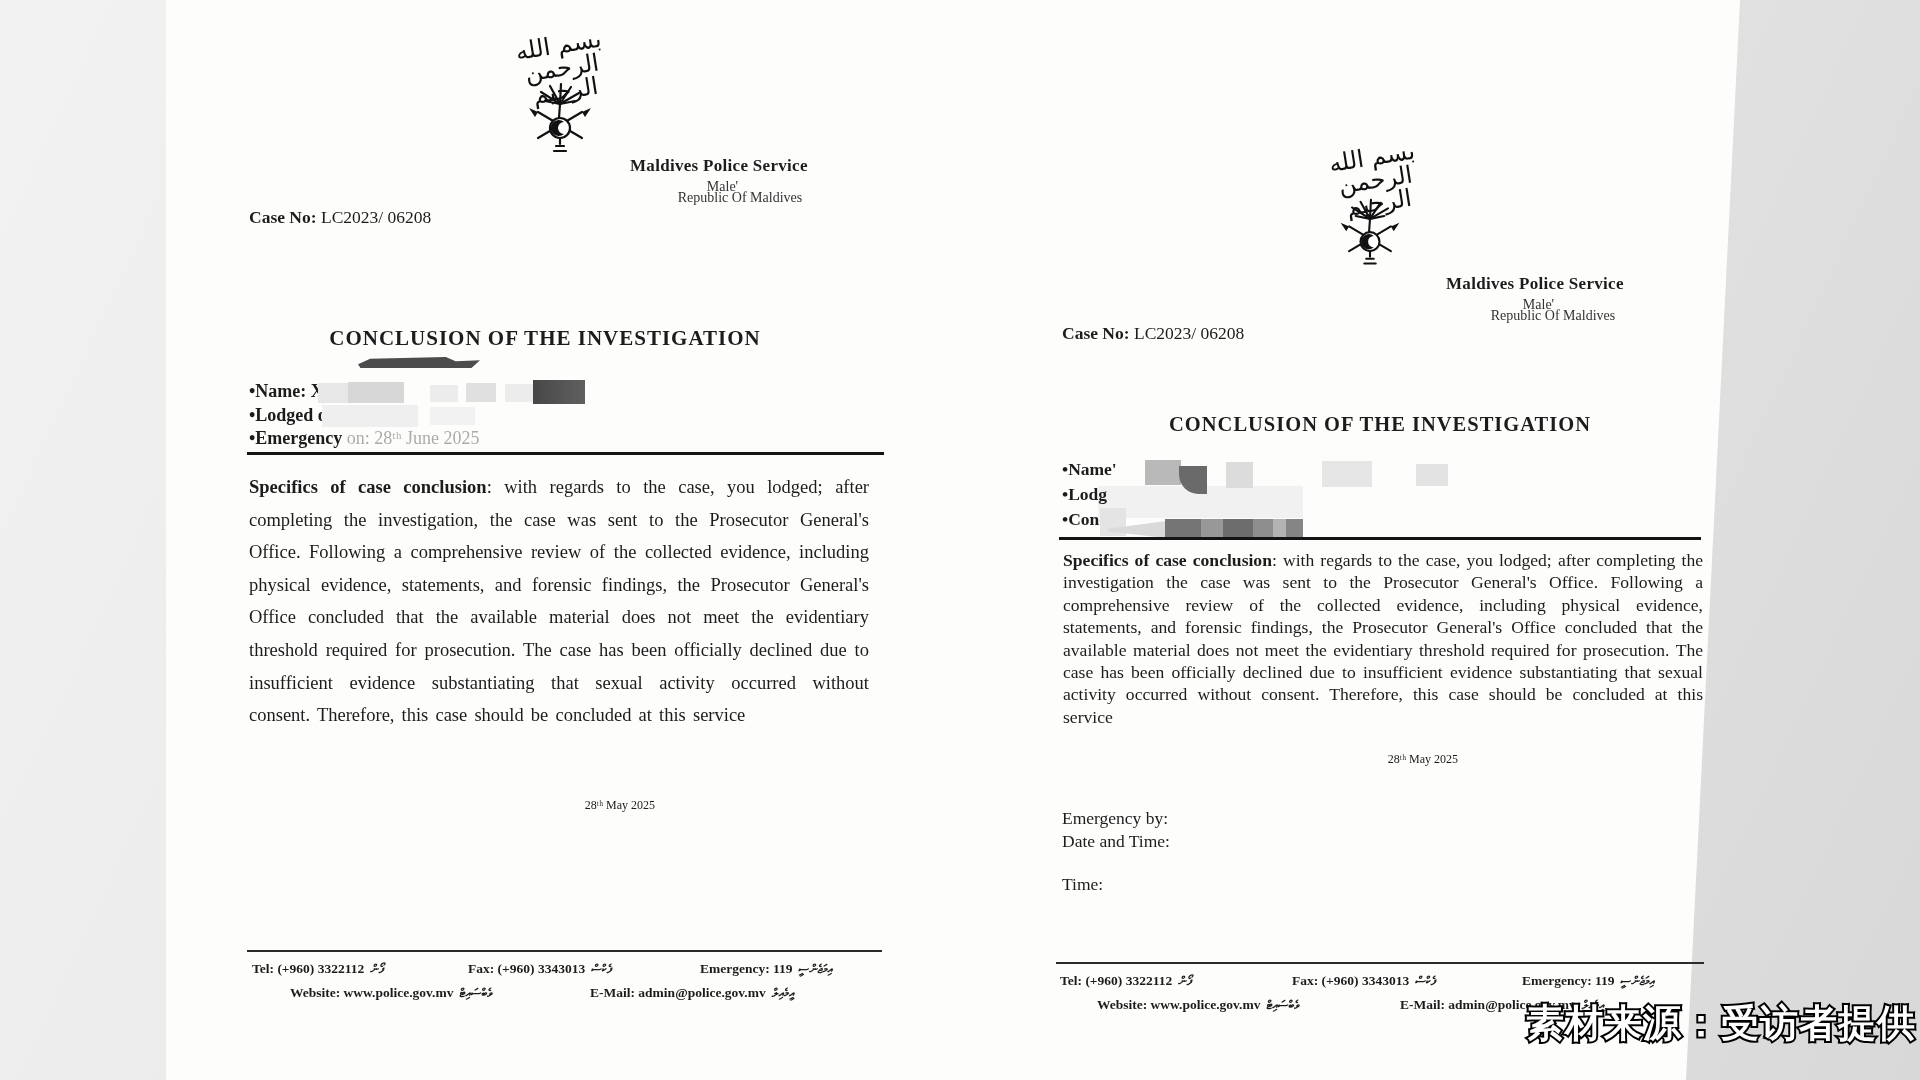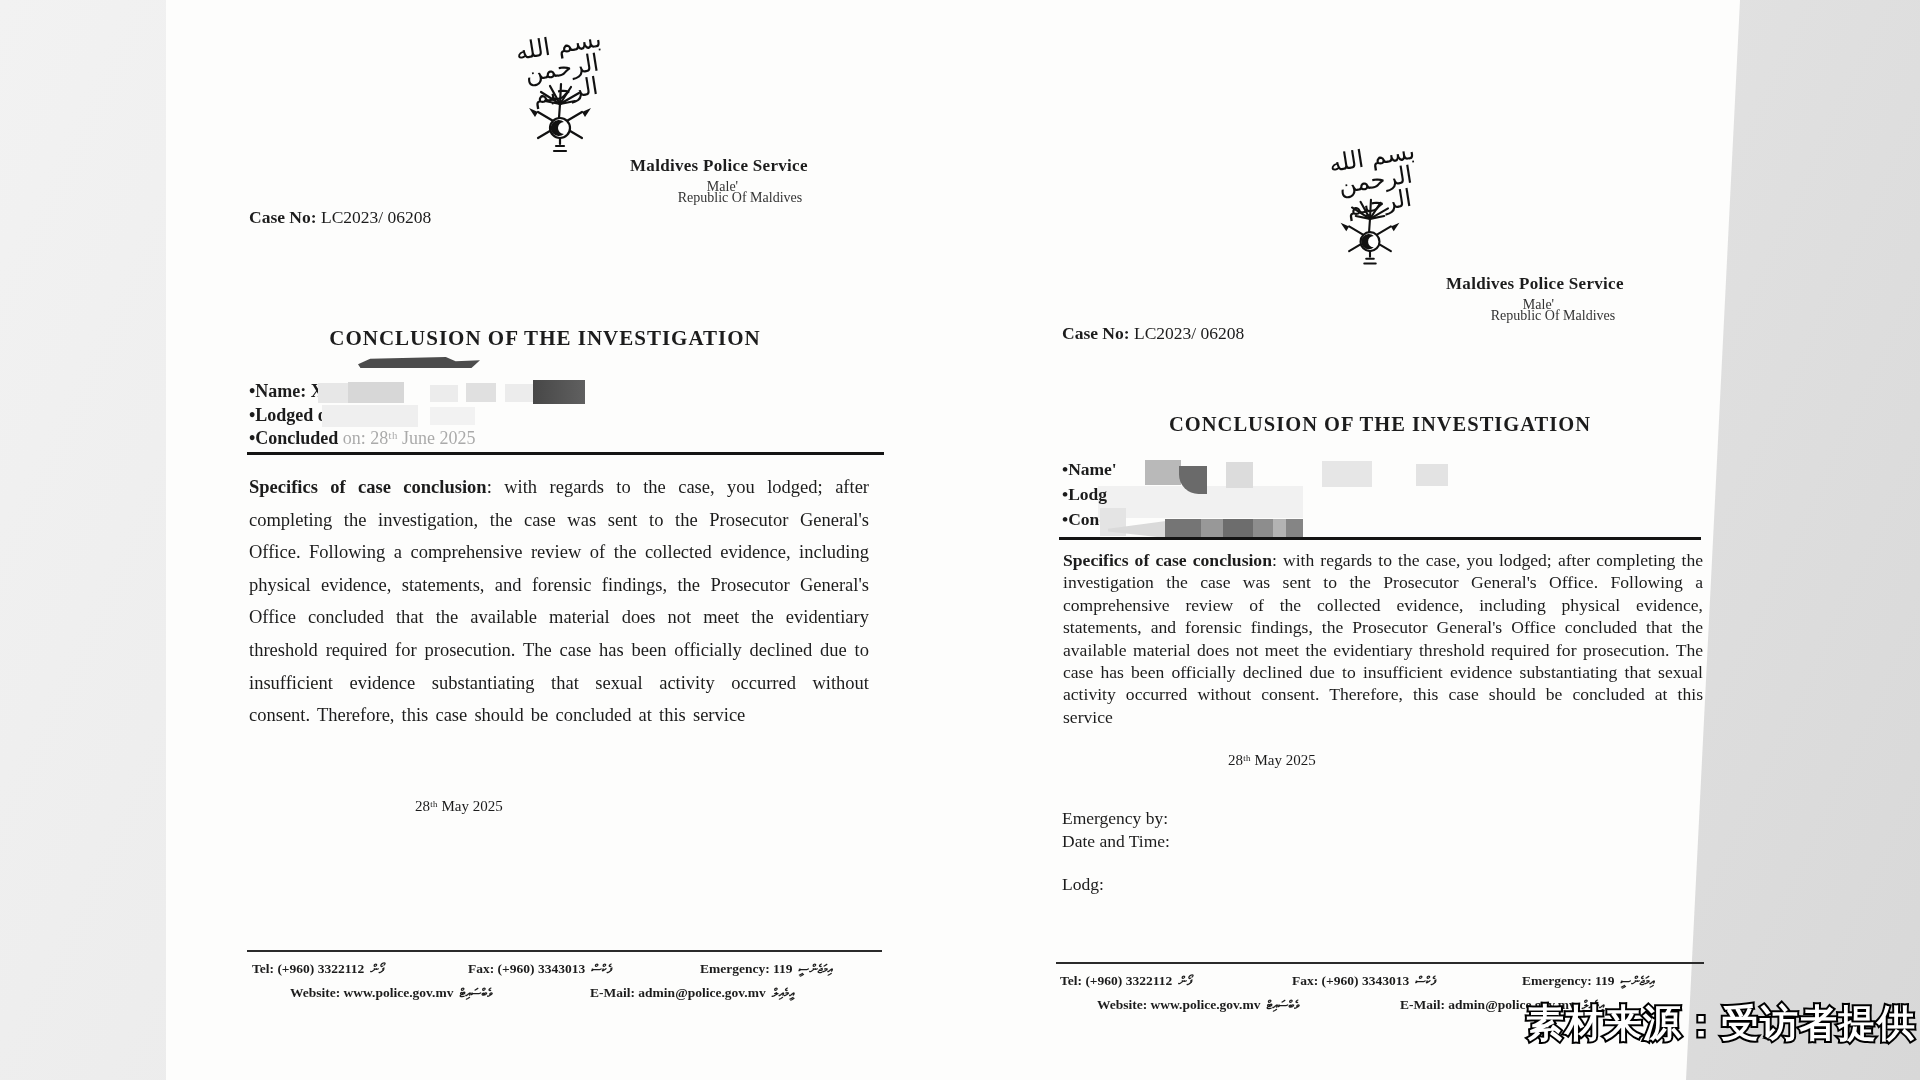--- a/index.html
+++ b/index.html
@@ -19,21 +19,21 @@
   .title{font-weight:bold;letter-spacing:1px;text-align:center;white-space:nowrap;}
   .title-l{font-size:21px;}
   .title-r{font-size:20.5px;}
   .bullet{font-size:18px;font-weight:bold;}
   .bullet-r{font-size:17.5px;font-weight:bold;}
   .faded{font-weight:normal;color:#8f8f8f;opacity:.75;}
   .rule{position:absolute;background:#141414;}
   .body-par{position:absolute;text-align:justify;white-space:normal;}
   .body-l{font-size:18.5px;line-height:32.6px;word-spacing:2.5px;}
   .body-r{font-size:17.6px;line-height:22.4px;word-spacing:1px;}
-  .date{font-size:15px;text-align:left;}
+  .date{font-size:12px;text-align:right;}
   .foot{font-size:13.5px;font-weight:bold;white-space:nowrap;}
   .dv{font-family:"DejaVu Sans",sans-serif;font-size:12px;font-weight:bold;margin-left:6px;}
   .block{position:absolute;}
   .smudge{position:absolute;background:#4c4c4c;clip-path:polygon(0 65%,10% 15%,72% 0,80% 38%,100% 30%,93% 100%,2% 100%);}
   .wedge{position:absolute;background:#dadada;clip-path:polygon(0 45%,100% 0,100% 100%,0 62%);}
   .sigline{font-size:17.5px;}
   .wm-svg{position:absolute;left:1524px;top:992px;}
   .wm-text{font-family:"DejaVu Sans",sans-serif;font-weight:bold;}
 </style>
 </head>
@@ -81,21 +81,21 @@
     <div class="block" style="left:348px;top:382px;width:56px;height:21px;background:#d7d7d7;"></div>
     <div class="block" style="left:430px;top:385px;width:28px;height:17px;background:#ececec;"></div>
     <div class="block" style="left:466px;top:383px;width:30px;height:19px;background:#e0e0e0;"></div>
     <div class="block" style="left:505px;top:384px;width:28px;height:18px;background:#ececec;"></div>
     <div class="block" style="left:533px;top:380px;width:52px;height:24px;background:linear-gradient(90deg,#474747,#606060);"></div>
 
     <div class="t bullet" style="left:249px;top:405px;">•Lodged o</div>
     <div class="block" style="left:322px;top:405px;width:96px;height:22px;background:#efefef;"></div>
     <div class="block" style="left:430px;top:407px;width:45px;height:18px;background:#f2f2f2;"></div>
 
-    <div class="t bullet" style="left:249px;top:428px;"><span>•Concluded </span><span class="faded">on: 28ᵗʰ June 2025</span></div>
+    <div class="t bullet" style="left:249px;top:428px;"><span>•Emergency </span><span class="faded">on: 28ᵗʰ June 2025</span></div>
 
     <div class="rule" style="left:247px;top:452px;width:637px;height:3px;"></div>
 
     <p class="body-par body-l" style="left:249px;top:471px;width:620px;margin:0;"><b>Specifics of case conclusion</b><span>: with regards to the case, you lodged; after completing the investigation, the case was sent to the Prosecutor General's Office. Following a comprehensive review of the collected evidence, including physical evidence, statements, and forensic findings, the Prosecutor General's Office concluded that the available material does not meet the evidentiary threshold required for prosecution.  The case has been officially declined due to insufficient evidence substantiating that sexual activity occurred without consent. Therefore, this case should be concluded at this service</span></p>
 
     <div class="t date" style="left:415px;top:798px;width:240px;">28ᵗʰ May 2025</div>
 
     <div class="rule" style="left:247px;top:950px;width:635px;height:2px;background:#2b2b2b;"></div>
     <div class="t foot" style="left:252px;top:961px;"><span>Tel: (+960) 3322112</span><span class="dv">ފޯން</span></div>
     <div class="t foot" style="left:468px;top:961px;"><span>Fax: (+960) 3343013</span><span class="dv">ފެކްސް</span></div>
@@ -158,21 +158,21 @@
     <div class="block" style="left:1286px;top:519px;width:17px;height:20px;background:#858585;"></div>
 
     <div class="rule" style="left:1059px;top:537px;width:642px;height:3px;"></div>
 
     <p class="body-par body-r" style="left:1063px;top:549px;width:640px;margin:0;"><b>Specifics of case conclusion</b><span>: with regards to the case, you lodged; after completing the investigation the case was sent to the Prosecutor General's Office. Following a comprehensive review of the collected evidence, including physical evidence, statements, and forensic findings, the Prosecutor General's Office concluded that the available material does not meet the evidentiary threshold required for prosecution.  The case has been officially declined due to insufficient evidence substantiating that sexual activity occurred without consent. Therefore, this case should be concluded at this service</span></p>
 
     <div class="t date" style="left:1228px;top:752px;width:230px;">28ᵗʰ May 2025</div>
 
     <div class="t sigline" style="left:1062px;top:808px;">Emergency by:</div>
     <div class="t sigline" style="left:1062px;top:831px;text-align:right;">Date and Time:</div>
-    <div class="t sigline" style="left:1062px;top:874px;">Lodg:</div>
+    <div class="t sigline" style="left:1062px;top:874px;">Time:</div>
 
     <div class="rule" style="left:1056px;top:962px;width:648px;height:2px;background:#2b2b2b;"></div>
     <div class="t foot" style="left:1060px;top:973px;"><span>Tel: (+960) 3322112</span><span class="dv">ފޯން</span></div>
     <div class="t foot" style="left:1292px;top:973px;"><span>Fax: (+960) 3343013</span><span class="dv">ފެކްސް</span></div>
     <div class="t foot" style="left:1522px;top:973px;"><span>Emergency: 119</span><span class="dv">އިމަޖެންސީ</span></div>
     <div class="t foot" style="left:1097px;top:997px;"><span>Website: www.police.gov.mv</span><span class="dv">ވެބްސައިޓް</span></div>
     <div class="t foot" style="left:1400px;top:997px;"><span>E-Mail: admin@police.gov.mv</span><span class="dv">އީމެއިލް</span></div>
   </section>
 
   <svg class="wm-svg" width="396" height="62">

